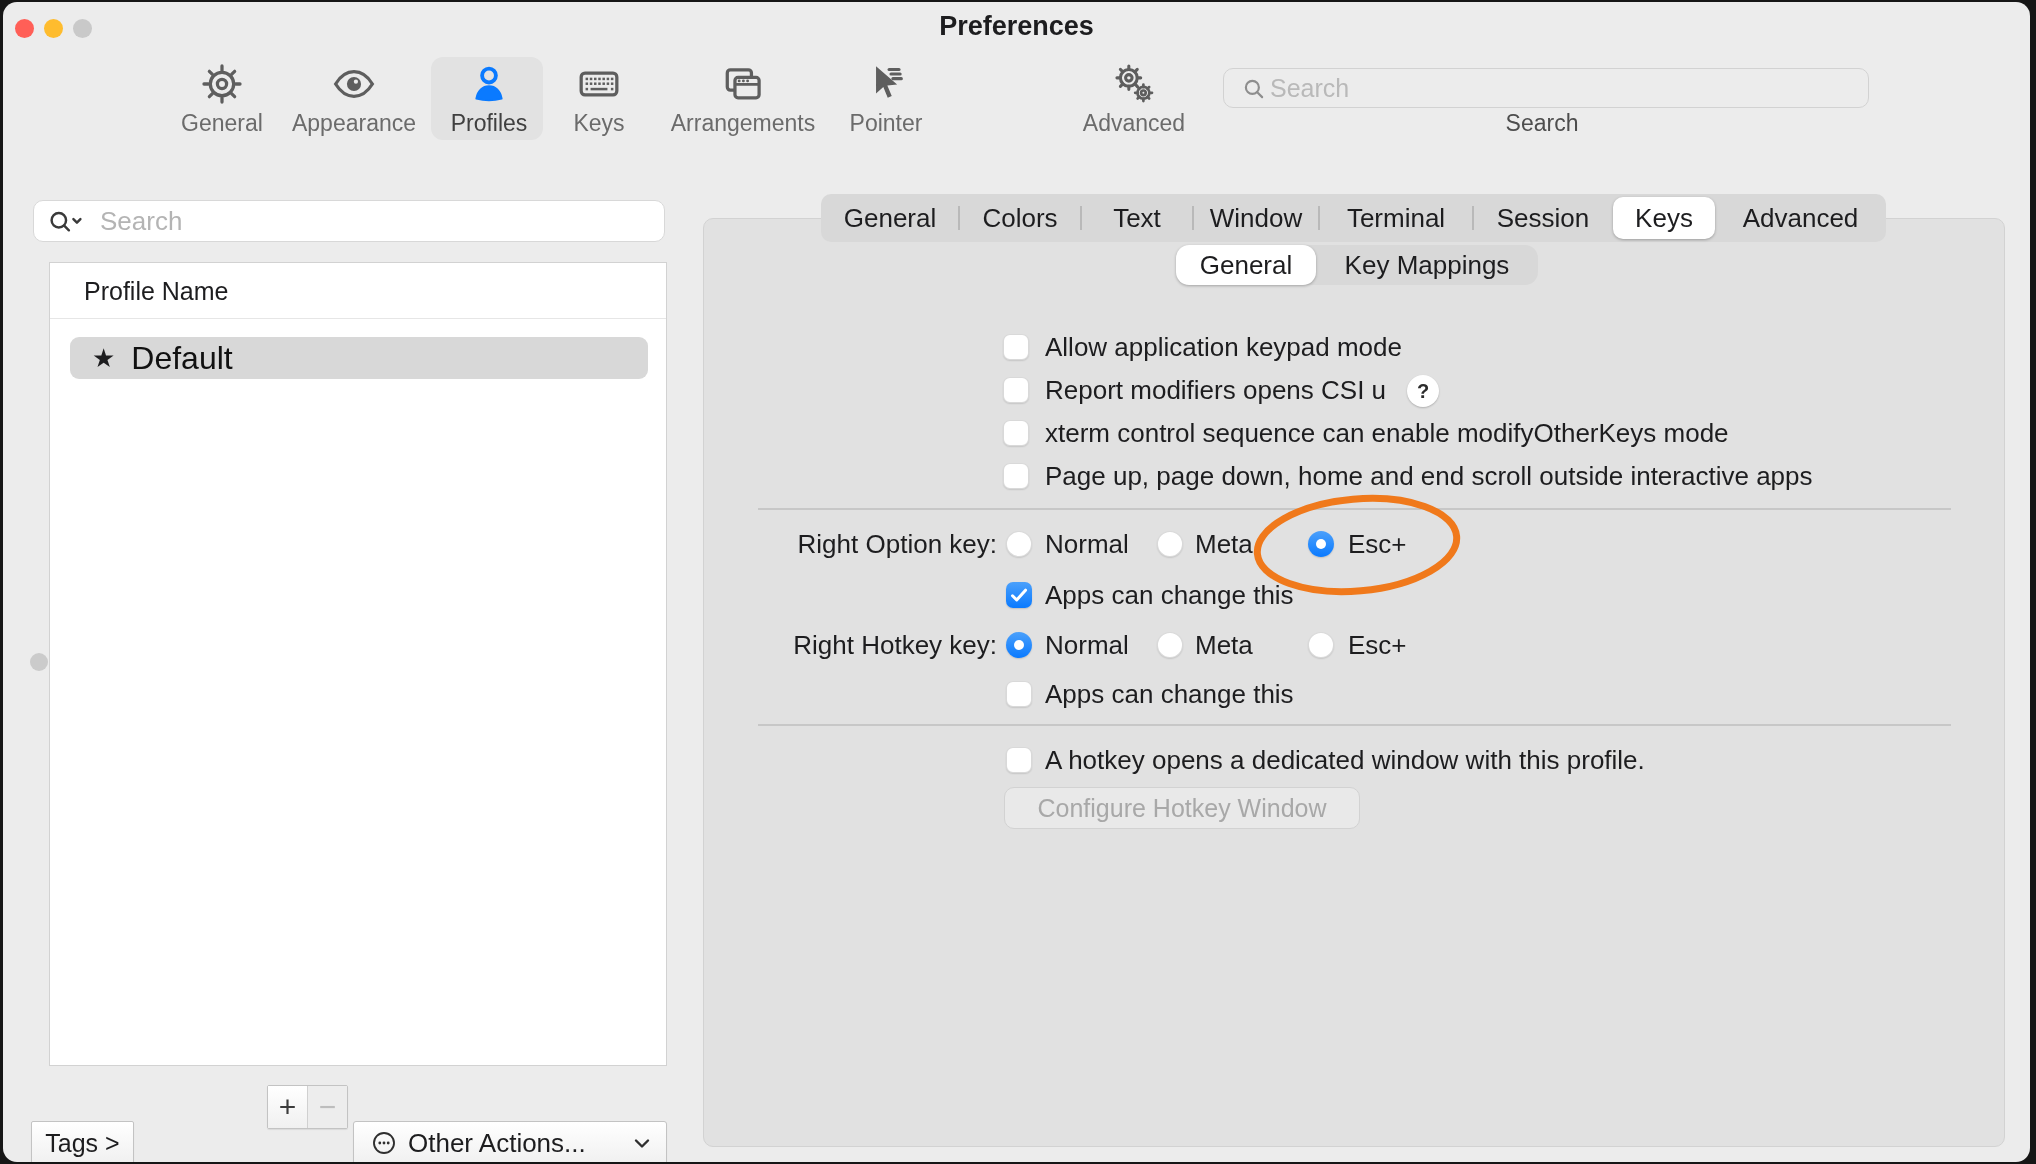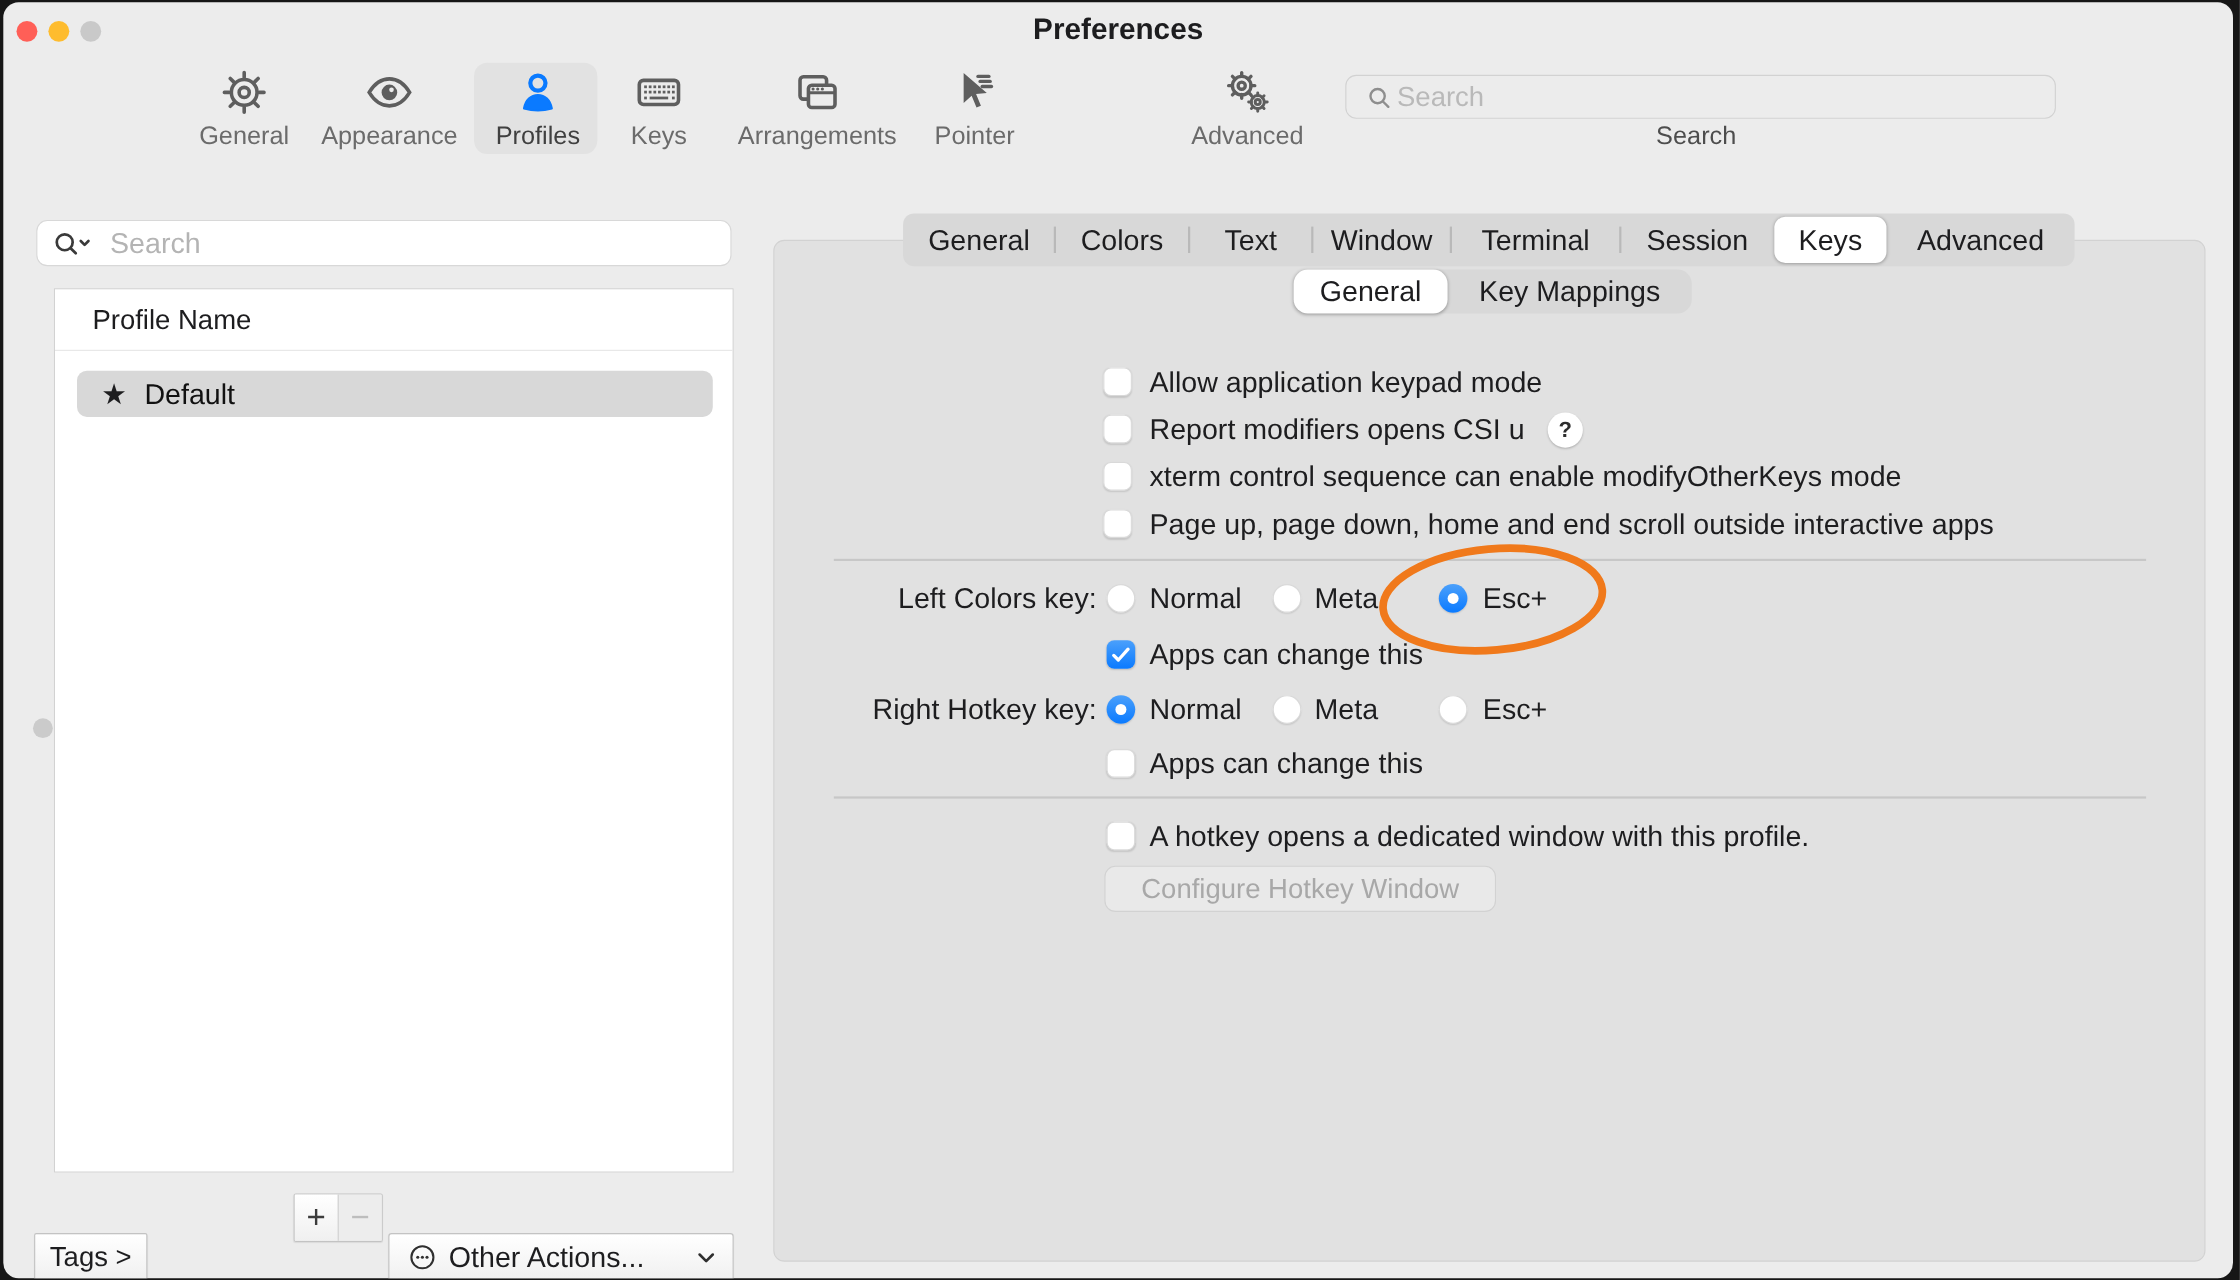--- a/index.html
+++ b/index.html
@@ -20,21 +20,21 @@
   .tbsearch::placeholder{color:#b9b9b9;}
   .tbsearchcaption{position:absolute;left:1439px;top:108px;width:200px;text-align:center;font-size:23px;color:#4d4d4d;}
   
   .sbsearch{position:absolute;left:30px;top:198px;width:632px;height:42px;box-sizing:border-box;background:#fff;border:1.5px solid #d8d8d8;border-radius:10px;padding:0 14px 0 66px;font-size:26px;color:#222;font-family:inherit;outline:none;}
   .sbsearch::placeholder{color:#b4b4b4;}
   .list{position:absolute;left:46px;top:260px;width:618px;height:804px;background:#fff;border:1px solid #d2d2d2;box-sizing:border-box;}
   .listheader{position:absolute;left:34px;top:14px;font-size:25px;color:#1d1d1f;}
   .listheadersep{position:absolute;left:0;top:55px;width:100%;height:1px;background:#e6e6e6;}
   .selrow{position:absolute;left:20px;top:74px;width:578px;height:42px;background:#d8d8d8;border-radius:9px;display:flex;align-items:center;}
   .star{font-size:26px;color:#1d1d1f;margin-left:22px;}
-  .rowname{font-size:26px;color:#111;margin-left:16px;}
+  .rowname{font-size:32px;color:#111;margin-left:16px;}
   .resizedot{position:absolute;left:27px;top:651px;width:18px;height:18px;border-radius:50%;background:#cbcbcb;}
   
   .bezel{position:absolute;height:44px;background:linear-gradient(#ffffff,#f0f0f0);border:1.5px solid #c3c3c3;border-radius:2px;box-sizing:border-box;display:flex;align-items:center;justify-content:center;font-size:25px;color:#1d1d1f;box-shadow:0 1px 1px rgba(0,0,0,.08);margin-top:36px;}
   .pmwrap{position:absolute;left:264px;top:1083px;width:81px;height:44px;border:1.5px solid #c3c3c3;border-radius:2px;box-sizing:border-box;display:flex;box-shadow:0 1px 1px rgba(0,0,0,.08);}
   .pmcell{flex:1;display:flex;align-items:center;justify-content:center;font-size:30px;color:#3c3c3c;background:linear-gradient(#ffffff,#f0f0f0);}
   .pmcell.dis{color:#bdbdbd;background:#ededed;border-left:1.5px solid #d0d0d0;}
   .otheract{position:absolute;left:350px;top:1083px;width:314px;height:44px;justify-content:flex-start;padding-left:16px;border-radius:3px;}
   .oalabel{font-size:26px;color:#1d1d1f;margin-left:10px;}
   .oachev{position:absolute;right:14px;top:15px;}
   
@@ -251,21 +251,21 @@
   <span class="help">?</span>
 
   <span class="cb" style="left:1000px;top:418px;"></span>
   <span class="lbl" style="left:1042px;top:417px;">xterm control sequence can enable modifyOtherKeys mode</span>
 
   <span class="cb" style="left:1000px;top:461px;"></span>
   <span class="lbl" style="left:1042px;top:460px;">Page up, page down, home and end scroll outside interactive apps</span>
 
   <div class="hsep" style="top:506px;"></div>
 
-  <span class="rlabel" style="top:528px;">Left Colors key:</span>
+  <span class="rlabel" style="top:528px;">Right Option key:</span>
   <span class="radio" style="left:1003px;top:529px;"></span>
   <span class="lbl" style="left:1042px;top:528px;">Normal</span>
   <span class="radio" style="left:1154px;top:529px;"></span>
   <span class="lbl" style="left:1192px;top:528px;">Meta</span>
   <span class="radio on" style="left:1305px;top:529px;"></span>
   <span class="lbl" style="left:1345px;top:528px;">Esc+</span>
 
   <span class="cb checked" style="left:1003px;top:580px;">
     <svg width="26" height="26" viewBox="0 0 26 26">
       <path d="M6.5 13.8 l4.2 4.2 L19.5 8.2" fill="none" stroke="#fff" stroke-width="3" stroke-linecap="round" stroke-linejoin="round"></path>

